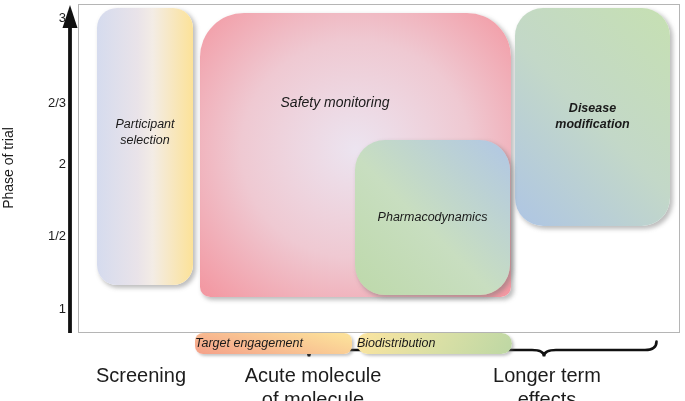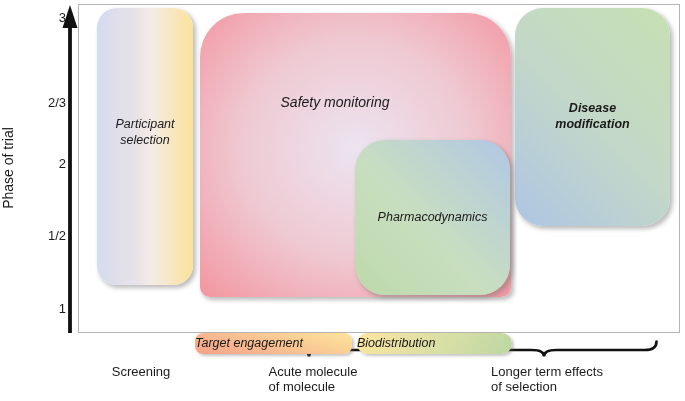--- a/index.html
+++ b/index.html
@@ -43,22 +43,22 @@
     background:linear-gradient(225deg,#c6e0b2 0%,#c3d8c8 50%,#aec5e4 100%);
     font-weight:bold;
   }
   .bar{position:absolute;top:295px;height:21px;border-radius:8px;z-index:4;
        display:flex;align-items:center;justify-content:flex-start;box-sizing:border-box;
        box-shadow:2px 2px 3px rgba(110,110,110,0.4);margin-top:38px;}
   .target{left:195px;width:157px;background:linear-gradient(195deg,#fce09a 8%,#f5a38a 96%);}
   .bio{left:357px;width:155px;background:linear-gradient(120deg,#f9e4a0 5%,#d8dfa5 55%,#bdd7a4 100%);border-radius:11px;}
   .brace{position:absolute;top:340px;height:18px;}
   .xlabel{
-    position:absolute;transform:translateX(-50%);text-align:left;
-    font-size:13px;line-height:1.18;white-space:pre-line;
+    position:absolute;transform:translateX(-50%);text-align:center;
+    font-size:20px;line-height:1.18;white-space:pre-line;
   }
 </style>
 </head>
 <body>
 
 <div class="stage">
 
   <div class="plot"></div>
 
   <svg class="axis-svg" viewBox="0 0 20 334">

